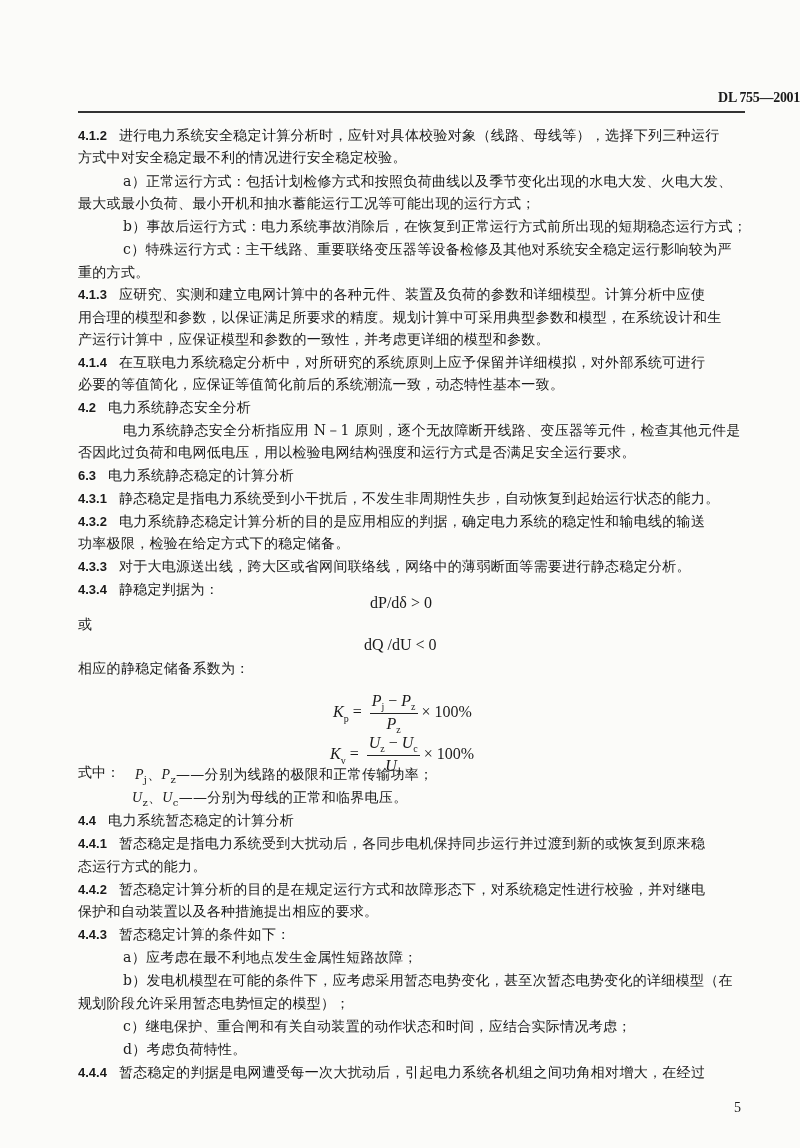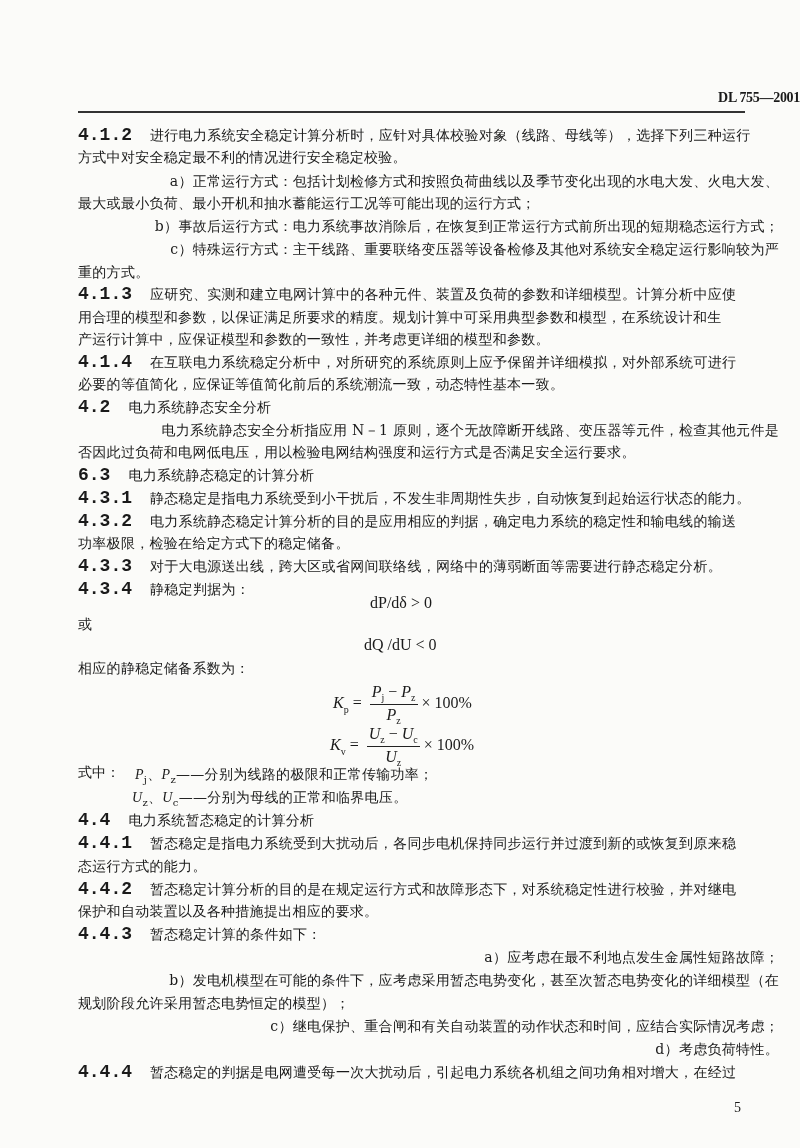--- a/index.html
+++ b/index.html
@@ -11,27 +11,27 @@
     position:absolute; left:0; width:800px; top:90px; text-align:right;
     font-family:"Liberation Serif", serif; font-weight:bold; font-size:14px; letter-spacing:-0.3px;
   }
   .rule {
     position:absolute; left:78px; width:667px; top:111px; height:2px; background:#333;
   }
   .line {
     position:absolute; left:78px; width:672px; font-size:14px; line-height:20px; white-space:nowrap;
     letter-spacing:0.3px;
   }
-  .indent { left:107px;text-align:right; }
-  .num { font-family:Liberation Mono, monospace; font-weight:bold; margin-right:18px; letter-spacing:0; font-size:18px; }
+  .indent { left:123px; }
+  .num { font-family:Liberation Sans, sans-serif; font-weight:bold; margin-right:12px; letter-spacing:0; font-size:13px; }
   .formula {
     position:absolute; font-family:Liberation Serif, serif; font-size:16px; white-space:nowrap;
   }
   .it { font-style:italic; }
-  .frac { display:inline-block; vertical-align:middle; text-align:center; margin:7px 4px; }
+  .frac { display:inline-block; vertical-align:middle; text-align:center; margin:16px 4px; }
   .frac .top { display:block; border-bottom:1px solid #222; padding:0 2px 1px; }
   .frac .bot { display:block; padding-top:1px; }
   sub { font-size:10px; }
   .where-label { position:absolute; left:78px; font-size:14px;text-align:right; }
   .page-num { position:absolute; left:734px; top:1100px; font-family:"Liberation Serif", serif; font-size:14px; }
 </style>
 </head>
 <body>
 
 <div class="header">DL 755—2001</div>

